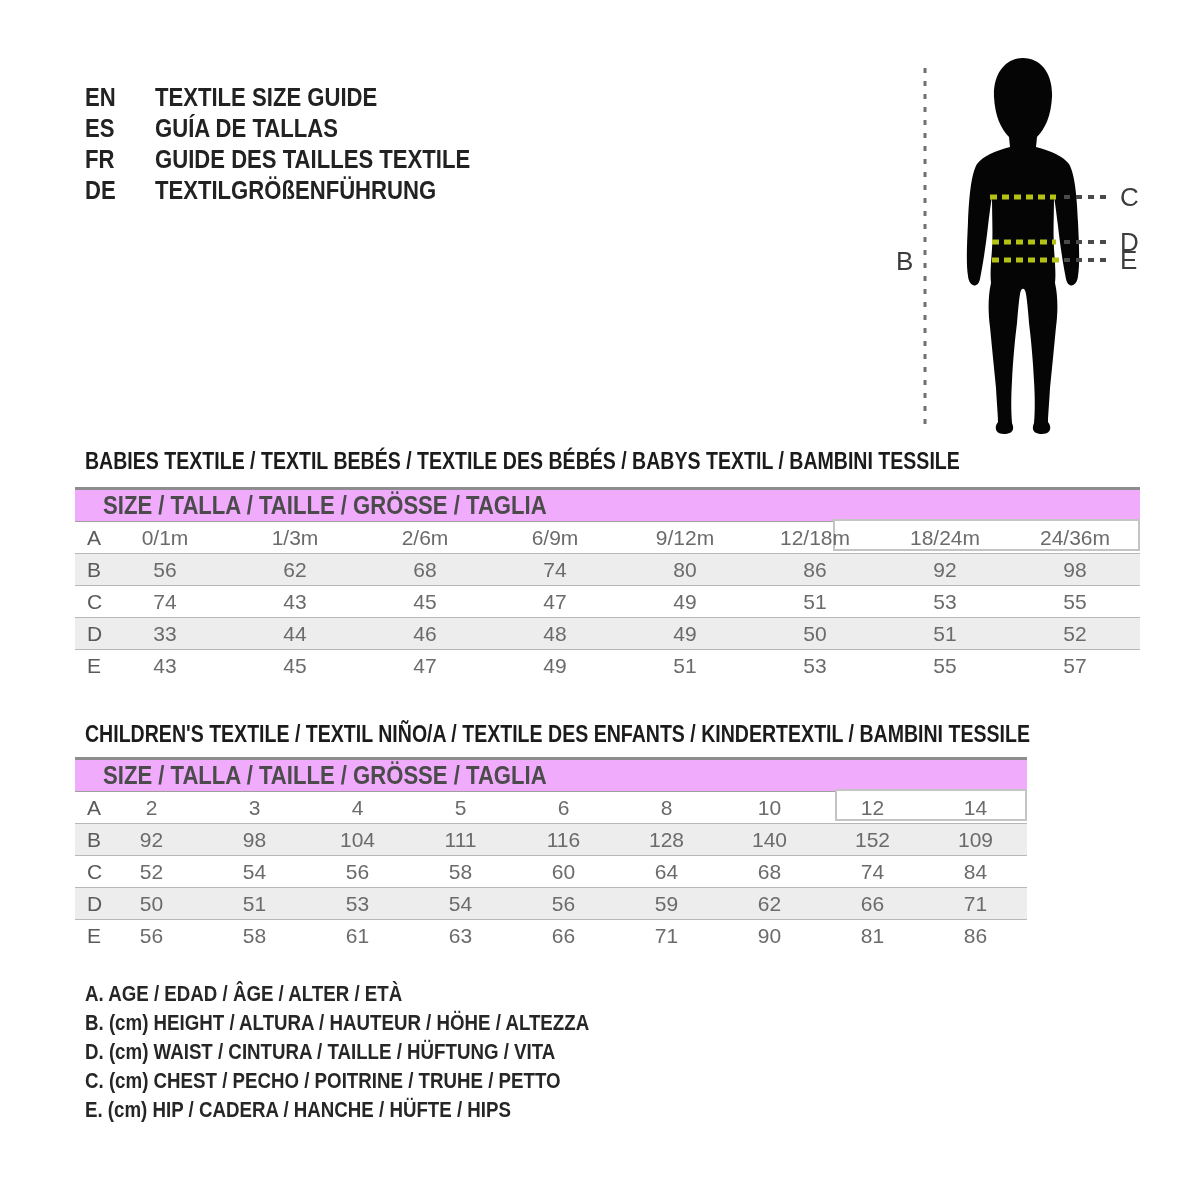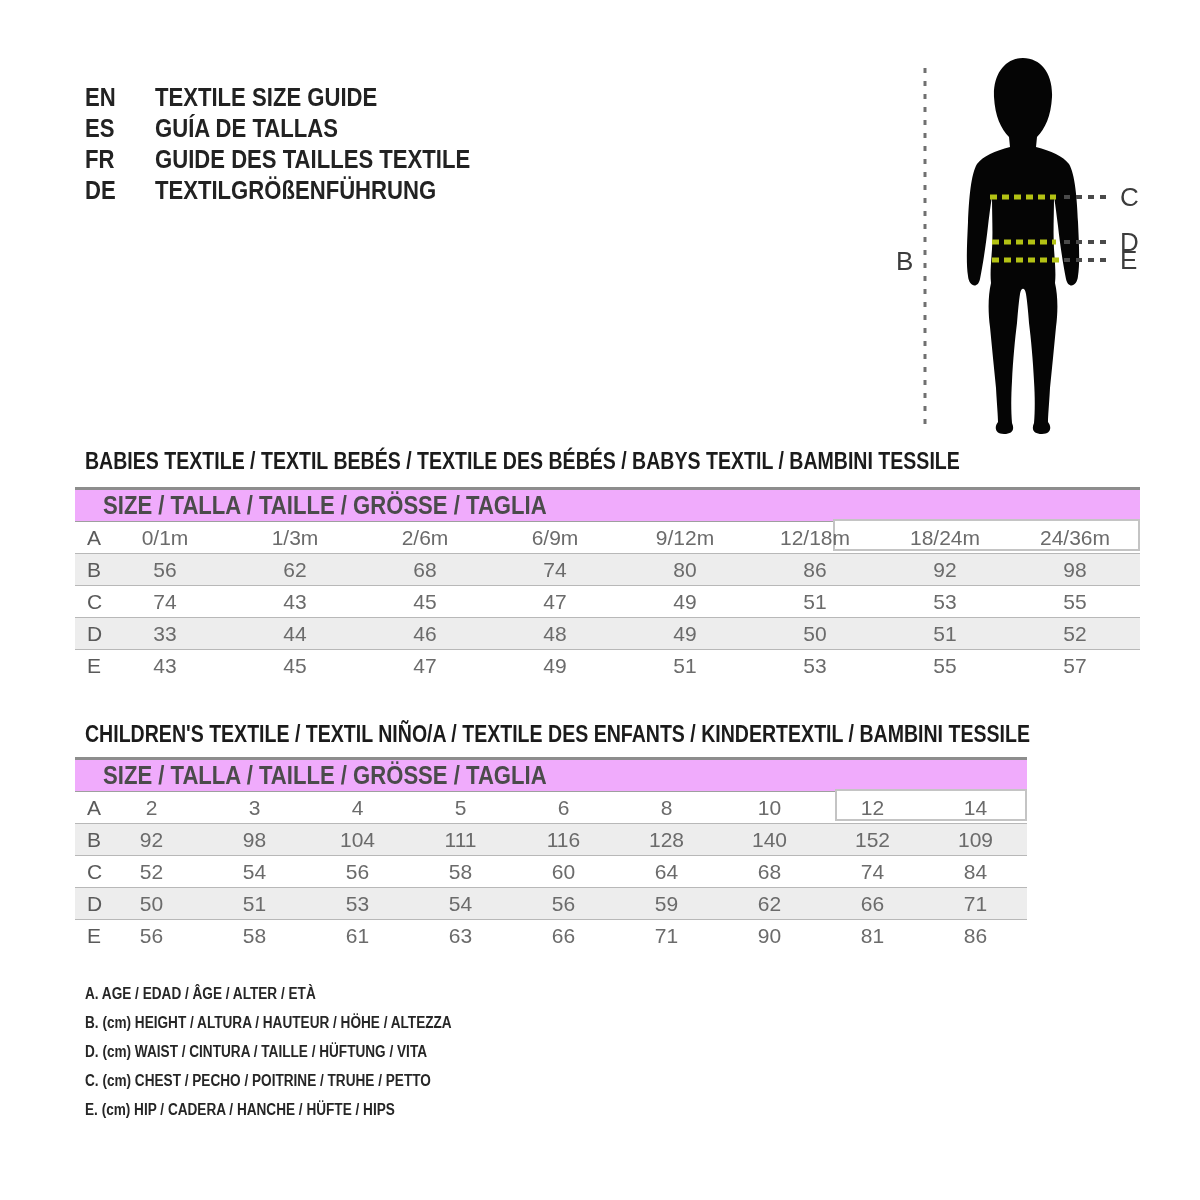--- a/index.html
+++ b/index.html
@@ -36,21 +36,21 @@
   .babies-rows .t-row{grid-template-columns:25px repeat(8,1fr);}
   .children-rows .t-row{grid-template-columns:25px repeat(9,1fr);}
   .row-label{padding-left:12px;color:#5a5a5a;}
   .t-cell{text-align:center;}
   .highlight-box{position:absolute;background:#ffffff;border:2px solid #c4c4c4;z-index:1;box-sizing:border-box;}
   .babies-table .highlight-box{left:758px;top:32px;width:307px;height:32px;}
   .children-table .highlight-box{left:760px;top:32px;width:192px;height:32px;}
 
   
   .legend{position:absolute;left:85px;top:979px;}
-  .legend-line{height:29px;line-height:29px;font-size:16px;font-weight:700;color:#262626;white-space:nowrap;}
+  .legend-line{height:29px;line-height:29px;font-size:22px;font-weight:700;color:#262626;white-space:nowrap;}
 </style>
 </head>
 <body>
 
 <div class="page">
 
   <div class="lang-list">
       <div class="lang-row">
         <span class="lang-code cond">EN</span>
         <span class="lang-title cond">TEXTILE SIZE GUIDE</span>

